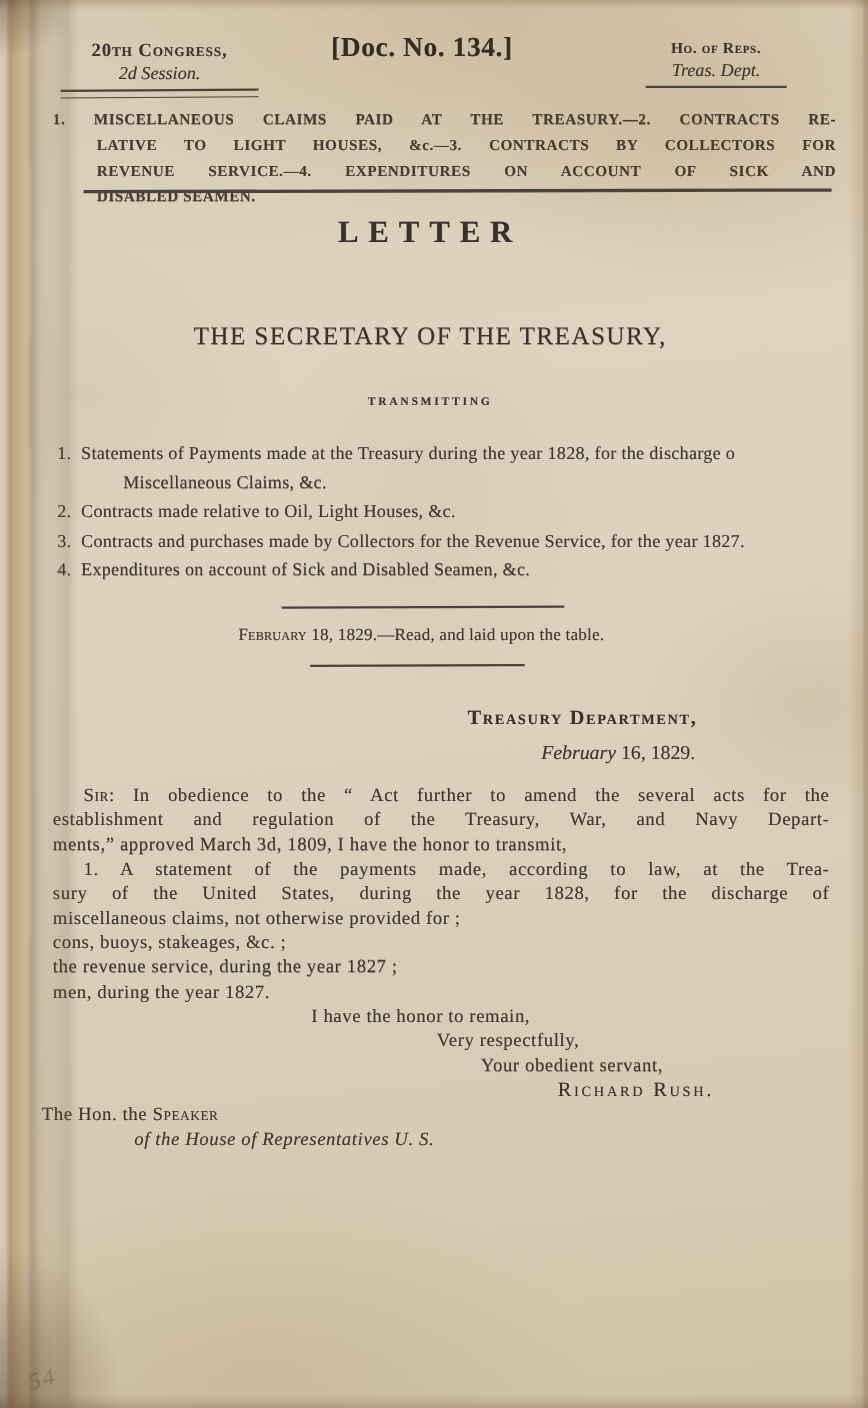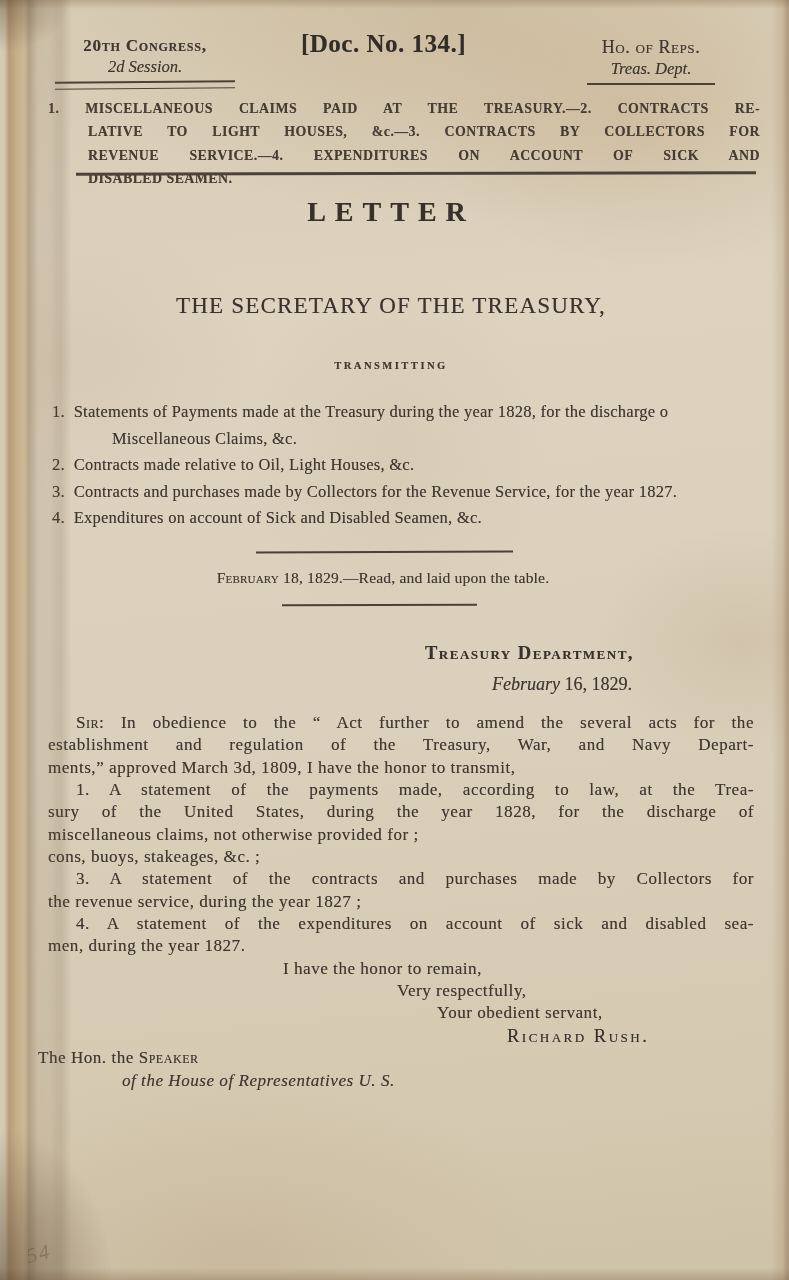--- a/index.html
+++ b/index.html
@@ -34,21 +34,21 @@
   .ctr{text-align:center;}
   .sc{font-variant:small-caps;}
   .it{font-style:italic;}
 
   .mast-left{left:52px;top:36px;width:186px;}
   .mast-left .l1{font-size:17px;font-weight:bold;font-variant:small-caps;letter-spacing:0.8px;}
   .mast-left .l2{font-size:16.5px;font-style:italic;margin-top:1px;}
   .drule{margin:4px auto 0;width:180px;height:5px;border-top:2px solid #4a4138;border-bottom:1px solid #4a4138;transform:rotate(-0.4deg);}
   .mast-center{left:-11px;top:30px;width:789px;font-size:25px;font-weight:bold;letter-spacing:0.5px;color:#332d28;}
   .mast-right{left:587px;top:37px;width:128px;}
-  .mast-right .l1{font-size:18px;font-weight:normal;font-variant:small-caps;letter-spacing:0.6px;}
+  .mast-right .l1{font-size:14px;font-weight:bold;font-variant:small-caps;letter-spacing:0.6px;}
   .mast-right .l2{font-size:16.5px;font-style:italic;margin-top:1px;}
   .srule{margin:4px auto 0;width:128px;height:2px;background:#4a4138;}
 
   .subject{left:48px;top:97px;width:712px;font-size:13.8px;font-weight:bold;letter-spacing:0.5px;line-height:23.4px;color:#463d33;}
   .rule-long{left:76px;top:172px;width:680px;height:2.5px;background:#4b423a;transform:rotate(-0.12deg);}
 
   .title-wrap{left:8px;width:766px;}
   .t-letter{top:196px;font-size:28px;font-weight:bold;letter-spacing:9px;color:#38312b;text-align:center;}
   .t-from{top:263px;font-size:11px;font-weight:bold;letter-spacing:3px;}
   .t-sec{top:293px;font-size:23px;letter-spacing:1.2px;color:#3a332d;}
@@ -129,23 +129,21 @@
     <div class="abs dl-date"><span class="it">February</span><span> 16, 1829.</span></div>
 
     <div class="abs body-block">
         <div class="line jst ind28"><span class="sc">Sir:</span><span> In obedience to the “ Act further to amend the several acts for the</span></div>
         <div class="line jst">establishment and regulation of the Treasury, War, and Navy Depart-</div>
         <div class="line">ments,” approved March 3d, 1809, I have the honor to transmit,</div>
         <div class="line jst ind28">1. A statement of the payments made, according to law, at the Trea-</div>
         <div class="line jst">sury of the United States, during the year 1828, for the discharge of</div>
         <div class="line">miscellaneous claims, not otherwise provided for ;</div>
         <div class="line">cons, buoys, stakeages, &amp;c. ;</div>
-        <div class="line jst ind28">3. A statement of the contracts and purchases made by Collectors for</div>
         <div class="line">the revenue service, during the year 1827 ;</div>
-        <div class="line jst ind28">4. A statement of the expenditures on account of sick and disabled sea-</div>
         <div class="line">men, during the year 1827.</div>
         <div class="line ml235">I have the honor to remain,</div>
         <div class="line ml349">Very respectfully,</div>
         <div class="line ml389">Your obedient servant,</div>
         <div class="line ml459 rush">Richard Rush.</div>
         <div class="line mlneg"><span>The Hon. the </span><span class="sc">Speaker</span></div>
         <div class="line ml74">of the House of Representatives U. S.</div>
       </div>
 
     <div class="abs pencil">454</div>

